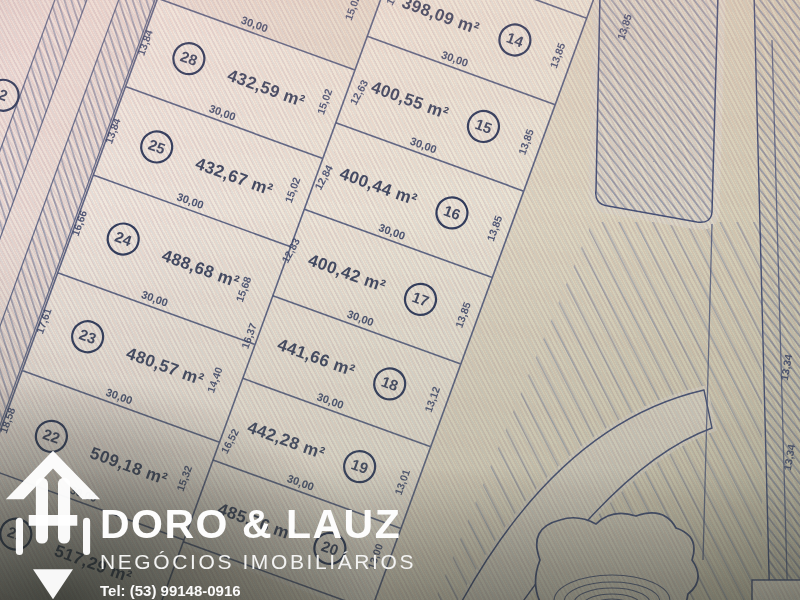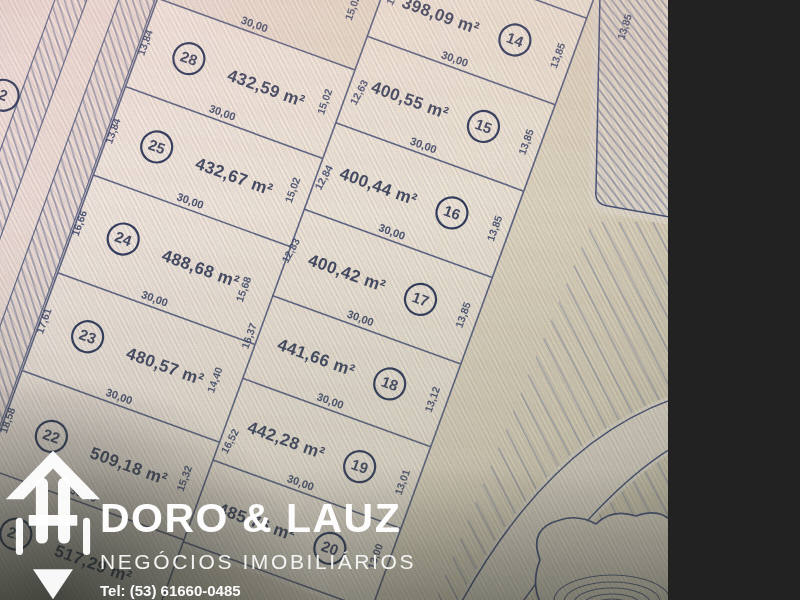--- a/index.html
+++ b/index.html
@@ -1,16 +1,16 @@
 <!DOCTYPE html>
 <html><head>
 <meta charset="utf-8">
 <style>
   html,body{margin:0;padding:0;background:#222;}
-  .photo{position:relative;width:668px;height:600px;overflow:hidden;
+  .photo{position:relative;width:800px;height:600px;overflow:hidden;
     font-family:"Liberation Sans",sans-serif;
     background:linear-gradient(104deg,#eee0da 0%,#e9ddd2 22%,#e4dbc9 45%,#ded7c2 65%,#d6cfb8 85%,#c8c3ad 100%);}
   .photo::before{content:"";position:absolute;inset:0;z-index:5;pointer-events:none;
     background:
       repeating-linear-gradient(64deg, rgba(210,125,135,.11) 0 1.5px, rgba(255,255,255,0) 1.5px 3.6px),
       repeating-linear-gradient(61deg, rgba(115,135,200,.09) 0 2px, rgba(255,255,255,0) 2px 4.7px);
     mix-blend-mode:multiply;}
   .photo::after{content:"";position:absolute;inset:0;z-index:6;pointer-events:none;
     background:
       radial-gradient(115% 95% at 55% 30%, rgba(0,0,0,0) 50%, rgba(52,58,48,.16) 80%, rgba(30,34,28,.40) 100%),
@@ -22,21 +22,21 @@
   .area{font:700 17px "Liberation Sans",sans-serif;fill:#2b3656;letter-spacing:.4px;}
   .dim{font:600 11px "Liberation Sans",sans-serif;fill:#38446a;}
   .dim2{font:600 10.5px "Liberation Sans",sans-serif;fill:#3c4870;}
   .lot-line{stroke:#46527b;stroke-width:1.6;fill:none;stroke-opacity:.85;}
   .thin-line{stroke:#4a5680;stroke-width:1.3;fill:none;stroke-opacity:.8;}
   .lot-circle{stroke:#323e62;stroke-width:2.2;fill:rgba(240,235,222,.25);}
   .logo-block{position:absolute;left:0;bottom:0;z-index:10;width:480px;height:180px;}
   .logo-icon{position:absolute;left:3px;bottom:-4px;}
   .logo-text{position:absolute;left:100px;bottom:0px;color:#fff;}
   .company{font:700 41px/1.05 "Liberation Sans",sans-serif;letter-spacing:1.5px;color:#fdfdfd;}
-  .tagline{font:400 21px/1.1 "Liberation Sans",sans-serif;letter-spacing:2.6px;color:#f3f3f2;margin-top:10px;text-align:right;}
+  .tagline{font:400 21px/1.1 "Liberation Sans",sans-serif;letter-spacing:2.6px;color:#f3f3f2;margin-top:4px;text-align:right;}
   .phone{font:700 15px/1.2 "Liberation Sans",sans-serif;margin-top:9px;color:#fbfbfb;}
   .address{font:700 14.5px/1.25 "Liberation Sans",sans-serif;color:#fbfbfb;}
 </style>
 </head>
 <body>
 
 <div class="photo">
 
   <svg class="plan-svg" width="800" height="600" viewBox="0 0 800 600">
     <defs>
@@ -194,16 +194,16 @@
       <rect x="46" y="44" width="17" height="92" rx="8"></rect>
       <rect x="77" y="44" width="17" height="92" rx="8"></rect>
       <rect x="36" y="96" width="68" height="15"></rect>
       <rect x="18" y="100" width="10" height="52" rx="5"></rect>
       <rect x="112" y="100" width="10" height="52" rx="5"></rect>
       <path d="M 70,214 L 42,172 L 98,172 Z"></path>
     </svg>
     <div class="logo-text">
       <div class="company">DORO &amp; LAUZ</div>
       <div class="tagline">NEGÓCIOS IMOBILIÁRIOS</div>
-      <div class="phone">Tel: (53) 61660-0485</div>
+      <div class="phone">Tel: (53) 99148-0916</div>
     </div>
   </div>
 </div>
 
 </body></html>

